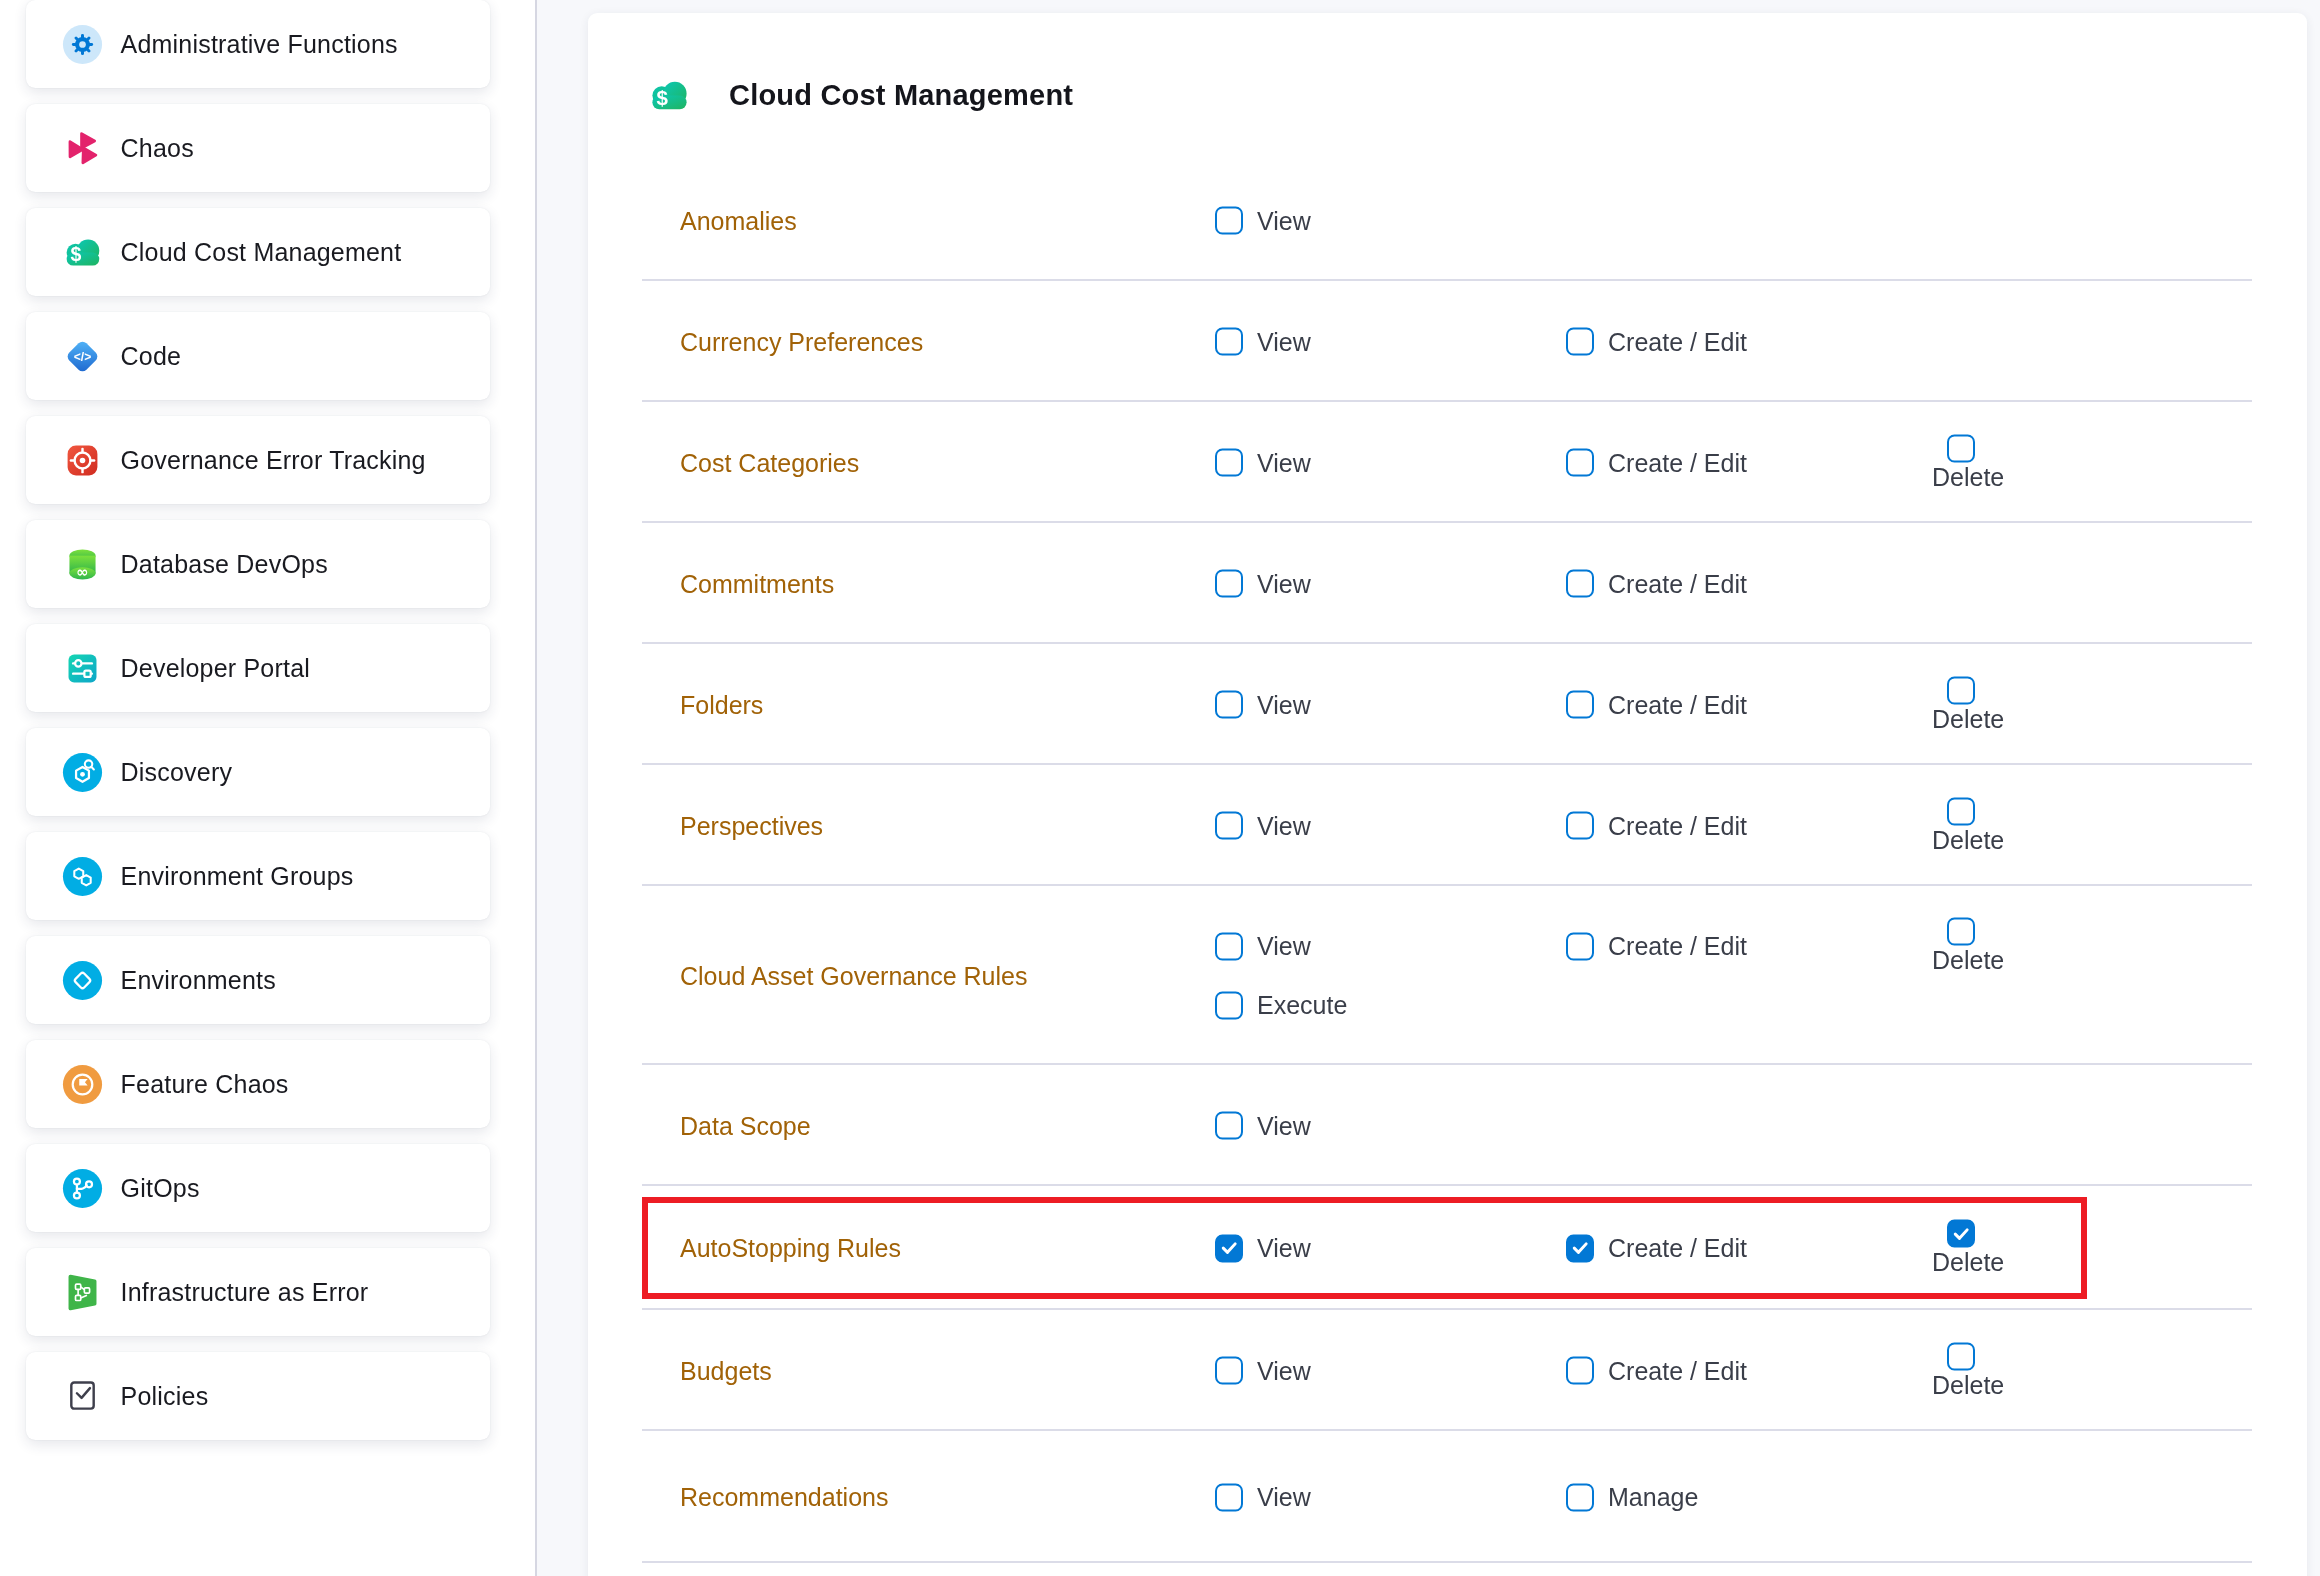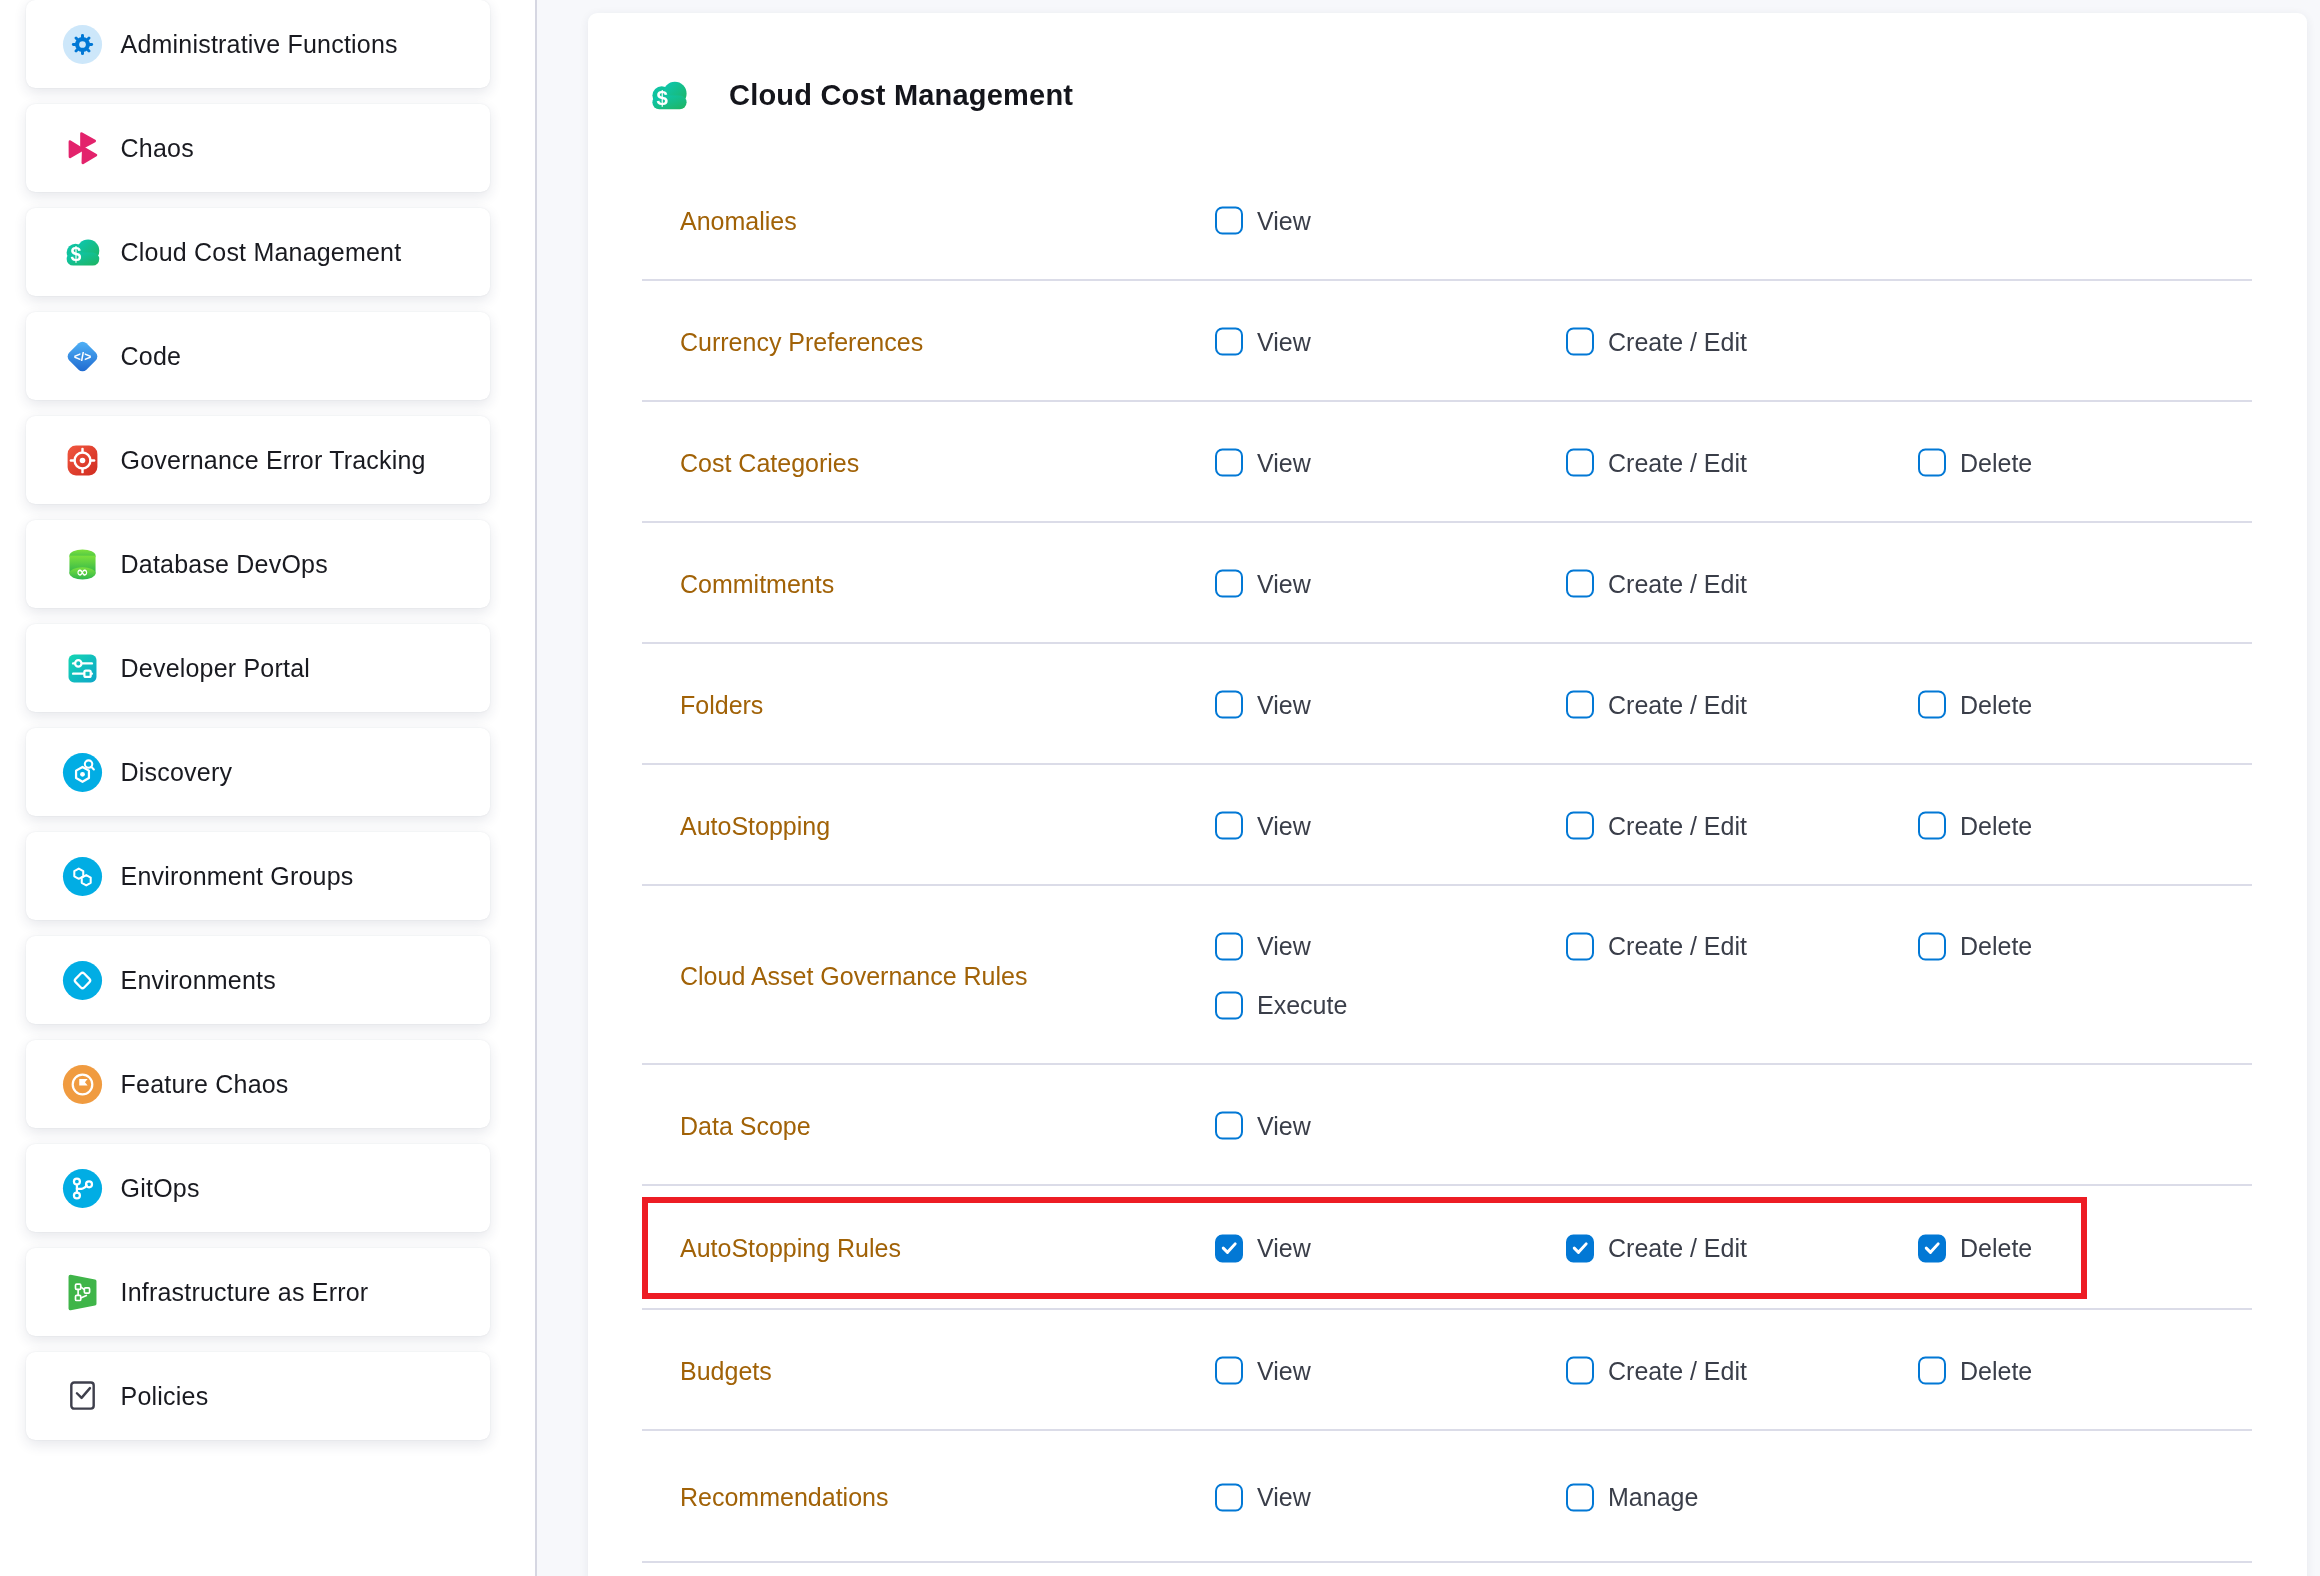--- a/index.html
+++ b/index.html
@@ -40,21 +40,21 @@
   .perm-row:last-child{height:132px;}
   .perm-row::after{
     content:"";position:absolute;left:54px;bottom:0;width:1610px;height:1.9px;background:#DBDCE8;
   }
   .row-label{position:absolute;left:92px;top:50%;transform:translateY(-50%);font-size:25px;color:#a16207;white-space:nowrap;}
   .perm-lines{position:absolute;left:0;top:0;right:0;bottom:0;display:flex;flex-direction:column;justify-content:center;text-align:right;}
   .perm-line{position:relative;height:59px;}
   .perm-cell{position:absolute;top:50%;transform:translateY(-50%);display:flex;align-items:center;cursor:pointer;}
   .perm-cell.col0{left:627px;}
   .perm-cell.col1{left:978px;}
-  .perm-cell.col2{left:1330px;}
+  .perm-cell.col2{left:1330px;flex-direction:column;}
   .checkbox{
     width:28px;height:28px;box-sizing:border-box;border:2.8px solid #0278D5;border-radius:7.4px;background:#fff;
     display:flex;align-items:center;justify-content:center;
   }
   .checkbox.checked{background:#0278D5;border-color:#0278D5;}
   .checkbox svg{width:20.4px;height:20.4px;display:block;}
   .perm-text{margin-left:14px;font-size:25px;color:#3A3E49;white-space:nowrap;}
   .highlight-box{
     position:absolute;left:54px;top:11px;width:1445px;height:102px;box-sizing:border-box;
     border:6.5px solid #ED1C24;z-index:3;pointer-events:none;
@@ -375,21 +375,21 @@
                   <span class="perm-text">Create / Edit</span>
                 </div>
                 <div class="perm-cell col2">
                   <span class="checkbox"></span>
                   <span class="perm-text">Delete</span>
                 </div>
               </div>
             </div>
           </div>
           <div class="perm-row">
-            <div class="row-label">AutoStopping</div>
+            <div class="row-label">Perspectives</div>
             <div class="perm-lines">
               <div class="perm-line">
                 <div class="perm-cell col0">
                   <span class="checkbox"></span>
                   <span class="perm-text">View</span>
                 </div>
                 <div class="perm-cell col1">
                   <span class="checkbox"></span>
                   <span class="perm-text">Create / Edit</span>
                 </div>

